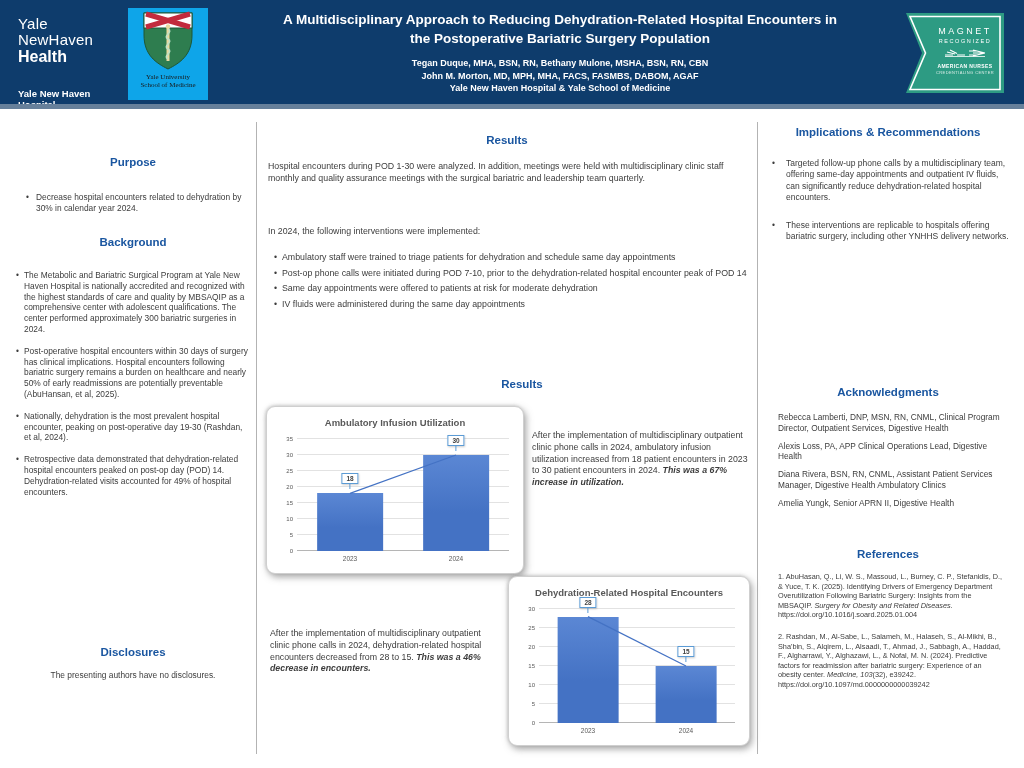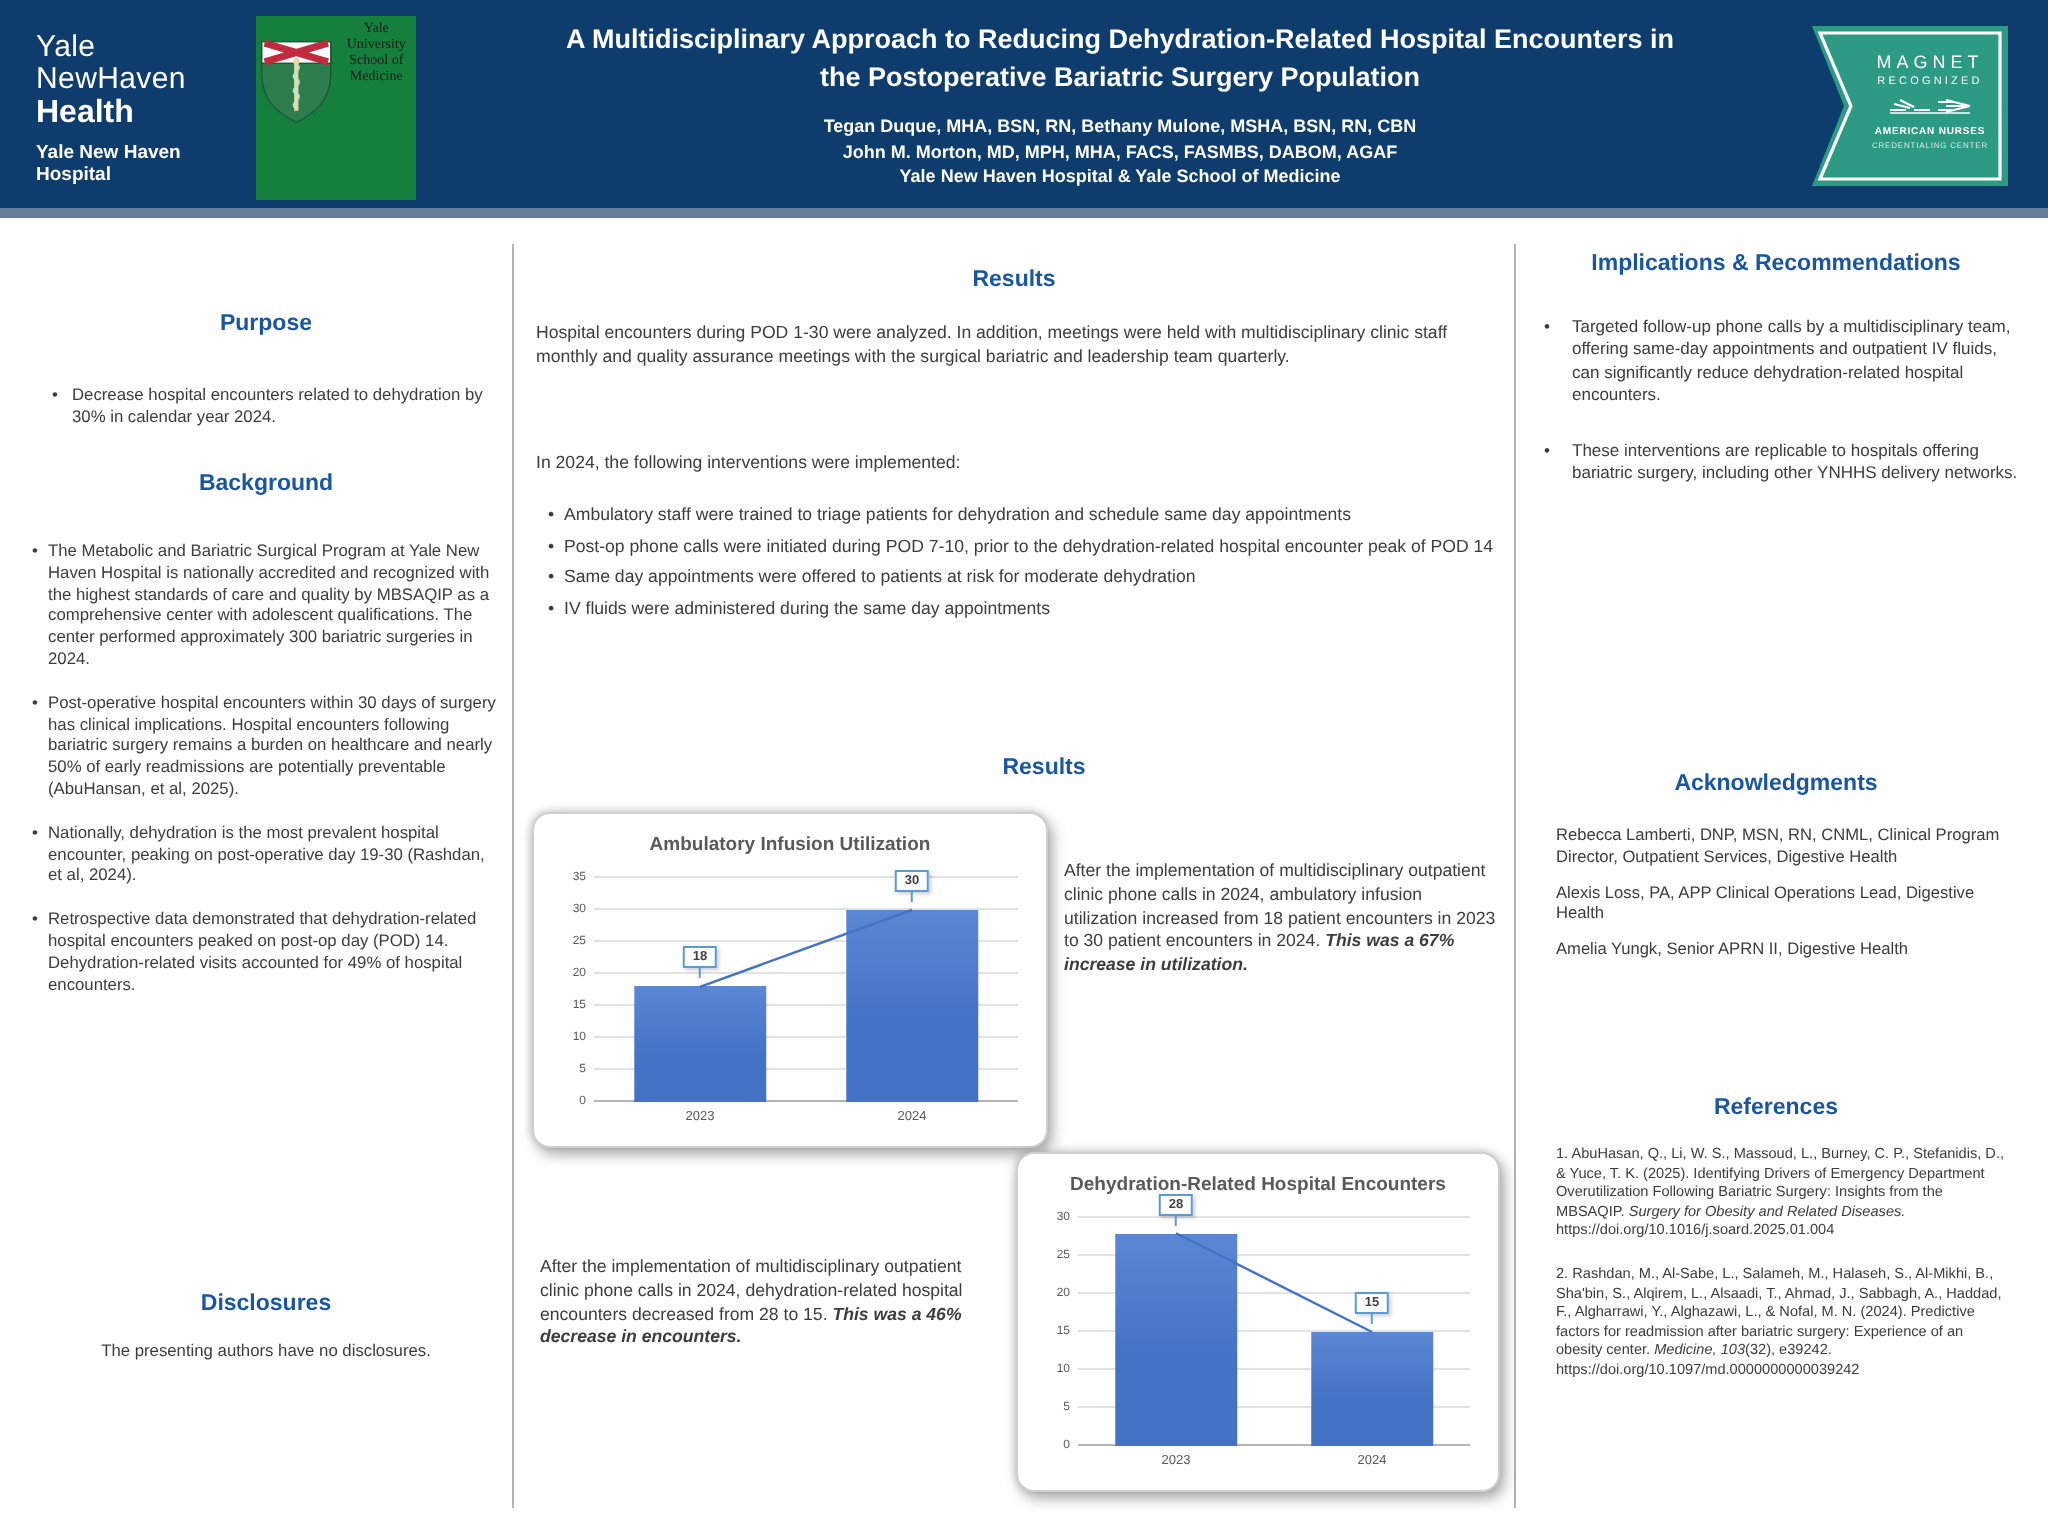--- a/index.html
+++ b/index.html
@@ -5,22 +5,22 @@
   * { margin:0; padding:0; box-sizing:border-box; }
   body { background:#e9e9e9; font-family:"Liberation Sans", sans-serif; }
   .poster { position:relative; width:1024px; height:768px; background:#ffffff; overflow:hidden; margin:0 auto; }
 
   
   .header { position:absolute; left:0; top:0; width:1024px; height:104px; background:#0e3c6c; }
   .header-strip { position:absolute; left:0; top:104px; width:1024px; height:5px; background:#66809b; }
   .brand { position:absolute; left:18px; top:16px; color:#ffffff; }
   .brand .b1 { font-size:15px; line-height:16px; font-weight:400; letter-spacing:.2px; }
   .brand .b3 { font-size:16px; line-height:17px; font-weight:700; }
-  .brand .sub { font-size:9.5px; line-height:11px; font-weight:700; margin-top:6px; }
-  .som-box { position:absolute; left:128px; top:8px; width:80px; height:92px; background:#15803d; display:flex; flex-direction:row; }
+  .brand .sub { font-size:9.5px; line-height:11px; font-weight:700; margin-top:23px; }
+  .som-box { position:absolute; left:128px; top:8px; width:80px; height:92px; background:#0ea5e9; display:flex; flex-direction:column; align-items:center; }
   .som-box svg { margin-top:3px; }
   .som-caption { font-family:"Liberation Serif", serif; font-size:7px; line-height:8px; color:#1a1a1a; text-align:center; margin-top:2px; }
   .title-block { position:absolute; left:215px; top:10px; width:690px; text-align:center; color:#ffffff; }
   .title-line { font-size:13.5px; font-weight:700; line-height:19px; }
   .authors { margin-top:9px; }
   .author-line { font-size:9px; font-weight:700; line-height:12.5px; }
   .magnet { position:absolute; left:906px; top:13px; width:98px; height:80px; }
   .magnet svg.flag { position:absolute; inset:0; }
   .magnet .mg-text { position:absolute; left:20px; top:0; width:78px; height:80px; display:flex; flex-direction:column; align-items:center; color:#ffffff; }
   .mg-1 { font-size:9px; letter-spacing:2.5px; margin-top:13px; font-weight:400; }
@@ -272,20 +272,21 @@
         <li>Targeted follow-up phone calls by a multidisciplinary team, offering same-day appointments and outpatient IV fluids, can significantly reduce dehydration-related hospital encounters.</li>
         <li>These interventions are replicable to hospitals offering bariatric surgery, including other YNHHS delivery networks.</li>
       </ul>
     </div>
 
     <div class="ack-sec">
       <div class="sec-heading">Acknowledgments</div>
       <div class="ack-list">
         <div class="ack-item">Rebecca Lamberti, DNP, MSN, RN, CNML, Clinical Program Director, Outpatient Services, Digestive Health</div>
         <div class="ack-item">Alexis Loss, PA, APP Clinical Operations Lead, Digestive Health</div>
+        <div class="ack-item">Diana Rivera, BSN, RN, CNML, Assistant Patient Services Manager, Digestive Health Ambulatory Clinics</div>
         <div class="ack-item">Amelia Yungk, Senior APRN II, Digestive Health</div>
       </div>
     </div>
 
     <div class="ref-sec">
       <div class="sec-heading">References</div>
       <div class="ref-item">
         <span>1. AbuHasan, Q., Li, W. S., Massoud, L., Burney, C. P., Stefanidis, D., &amp; Yuce, T. K. (2025). Identifying Drivers of Emergency Department Overutilization Following Bariatric Surgery: Insights from the MBSAQIP. </span><span class="it">Surgery for Obesity and Related Diseases.</span><span> https://doi.org/10.1016/j.soard.2025.01.004</span>
       </div>
       <div class="ref-item">

